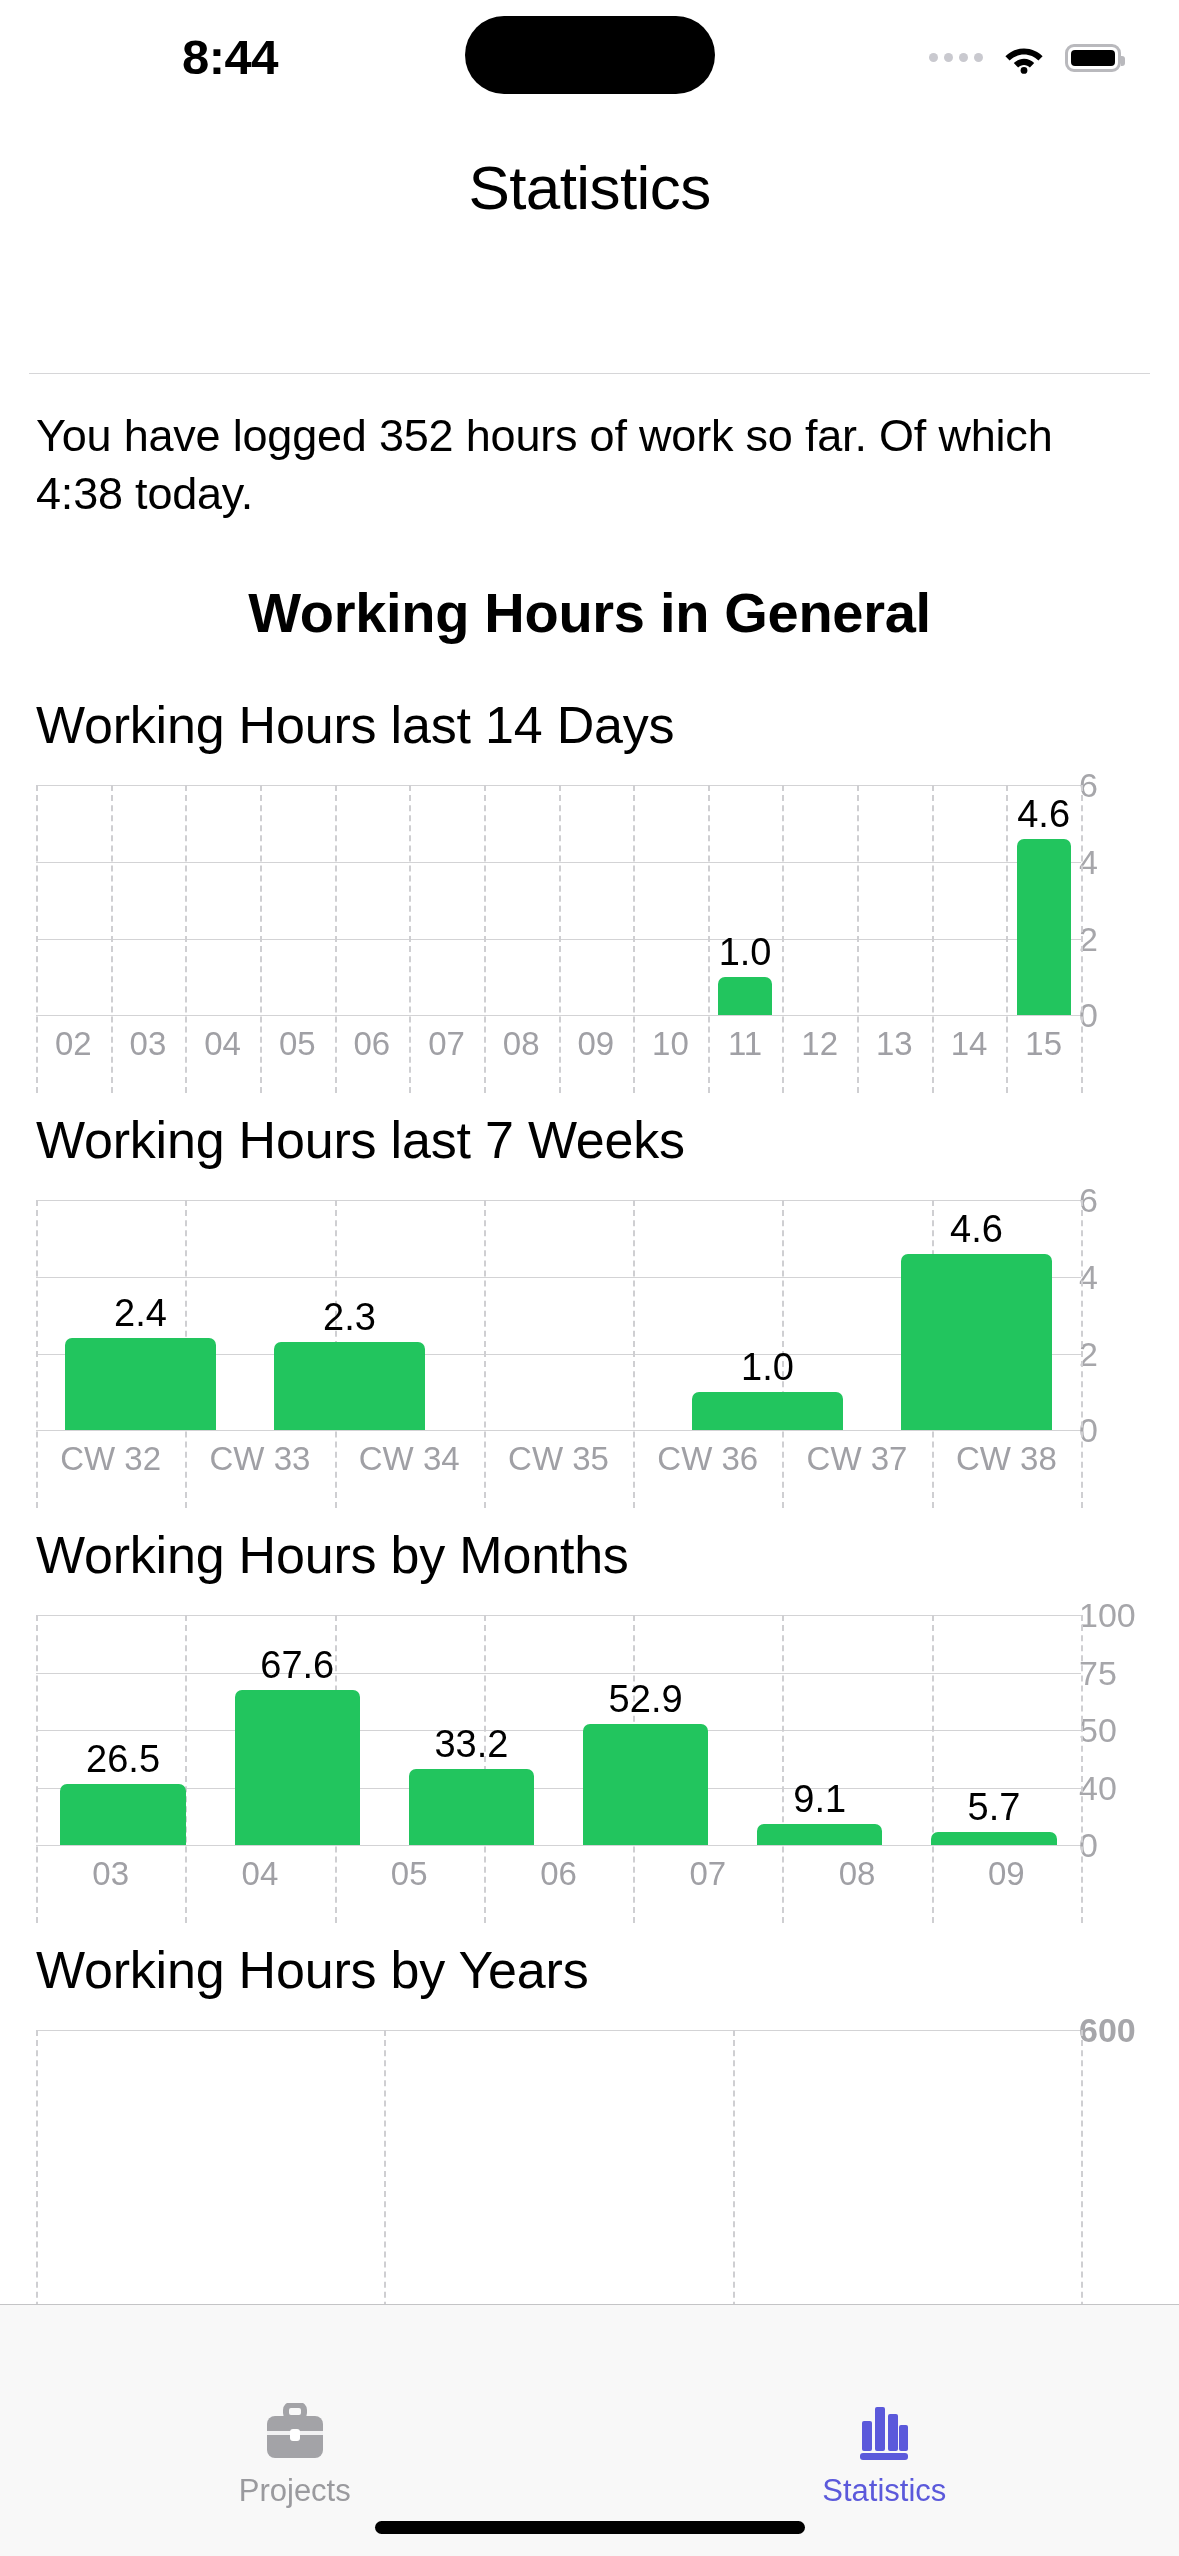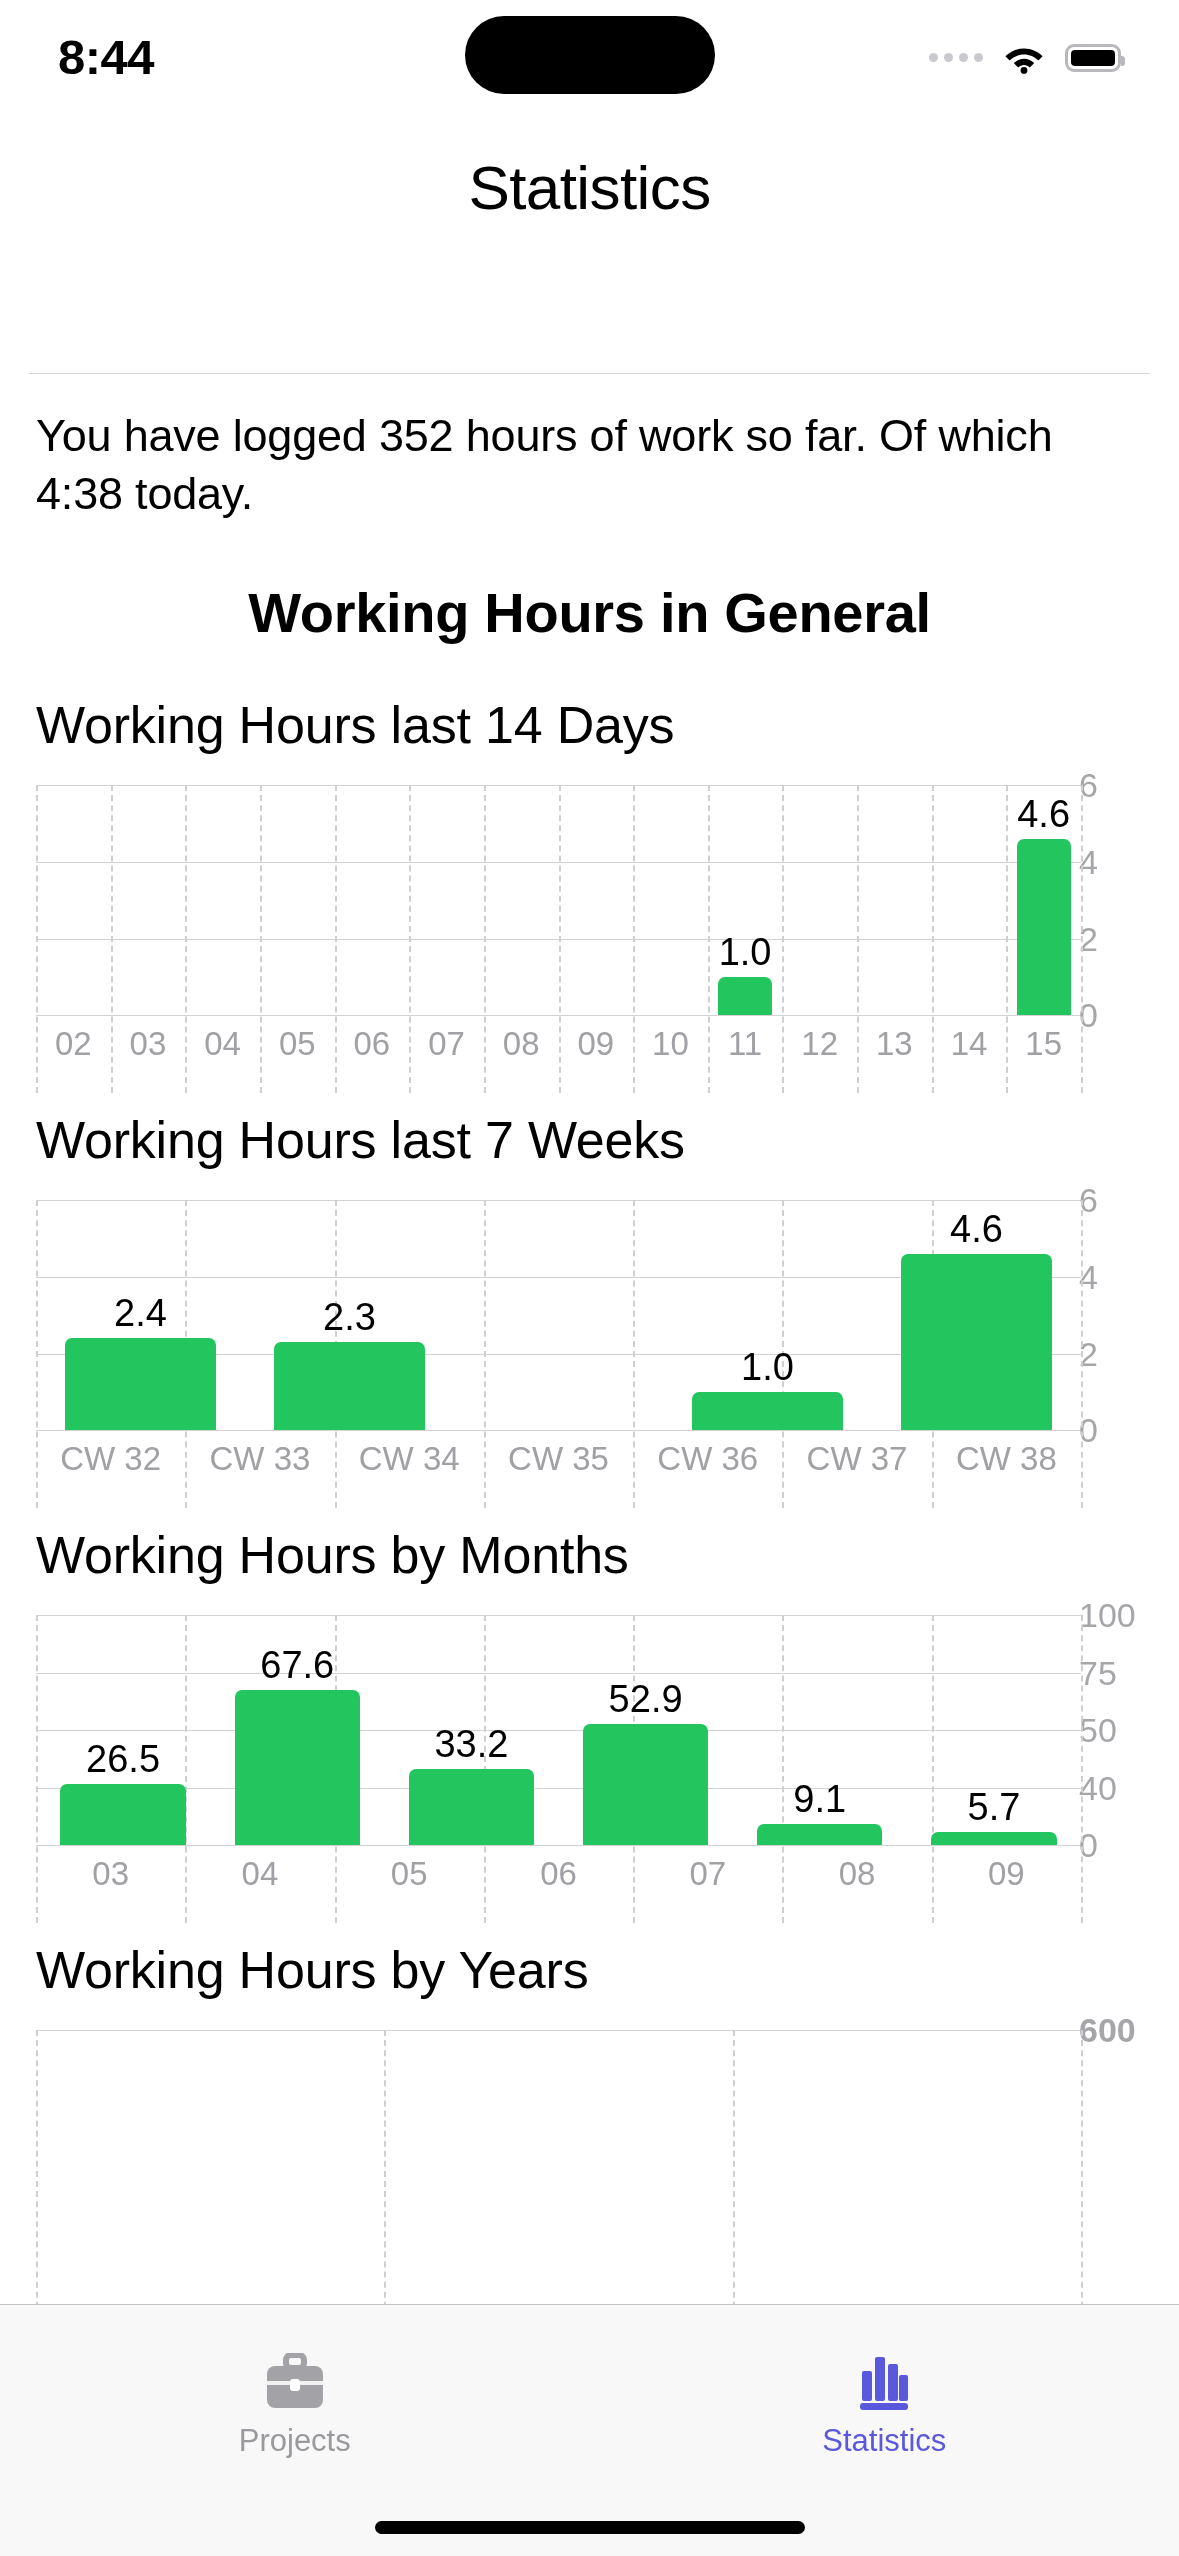--- a/index.html
+++ b/index.html
@@ -13,21 +13,21 @@
   }
 
   
   .status-bar{
     position:absolute; top:0; left:0; width:1179px; height:115px;
     display:flex; align-items:center; justify-content:space-between;
     padding:0 58px;
   }
   .sb-time{
     font-size:49px; font-weight:700; letter-spacing:-0.5px;
-    width:220px; text-align:left; line-height:1;
+    width:220px; text-align:right; line-height:1;
   }
   .sb-island{
     position:absolute; left:50%; transform:translateX(-50%);
     top:16px; width:250px; height:78px; background:#000; border-radius:42px;
   }
   .sb-right{ display:flex; align-items:center; gap:20px; }
   .sb-dots{ display:flex; gap:6px; align-items:center; }
   .sb-dots i{ width:9px; height:9px; border-radius:50%; background:#c9c9cf; display:block; }
   .sb-wifi{ width:42px; height:32px; position:relative; }
   .sb-batt{
@@ -97,21 +97,21 @@
   .xaxis{ display:flex; width:100%; position:relative; }
   .xtick{
     flex:1 1 0; text-align:center; font-size:33px; color:#a0a0a5;
     padding-top:12px; line-height:1; white-space:nowrap;
   }
 
   
   .tab-bar{
     position:absolute; left:0; bottom:0; width:1179px; height:252px;
     background:#f7f7f7e6; border-top:1px solid #c4c4c6;
-    display:flex; align-items:flex-start; padding-top:44px;
+    display:flex; align-items:center; padding-top:44px;
   }
   .tab{
     flex:1 1 0; display:flex; flex-direction:column; align-items:center; gap:10px;
   }
   .tab-label{ font-size:31px; line-height:1; }
   .tab.inactive .tab-label{ color:#9a9a9e; }
   .tab.active .tab-label{ color:#5b59db; }
   .icon-wrap{ height:66px; display:flex; align-items:center; justify-content:center; }
   .home-indicator{
     position:absolute; bottom:22px; left:50%; transform:translateX(-50%);

